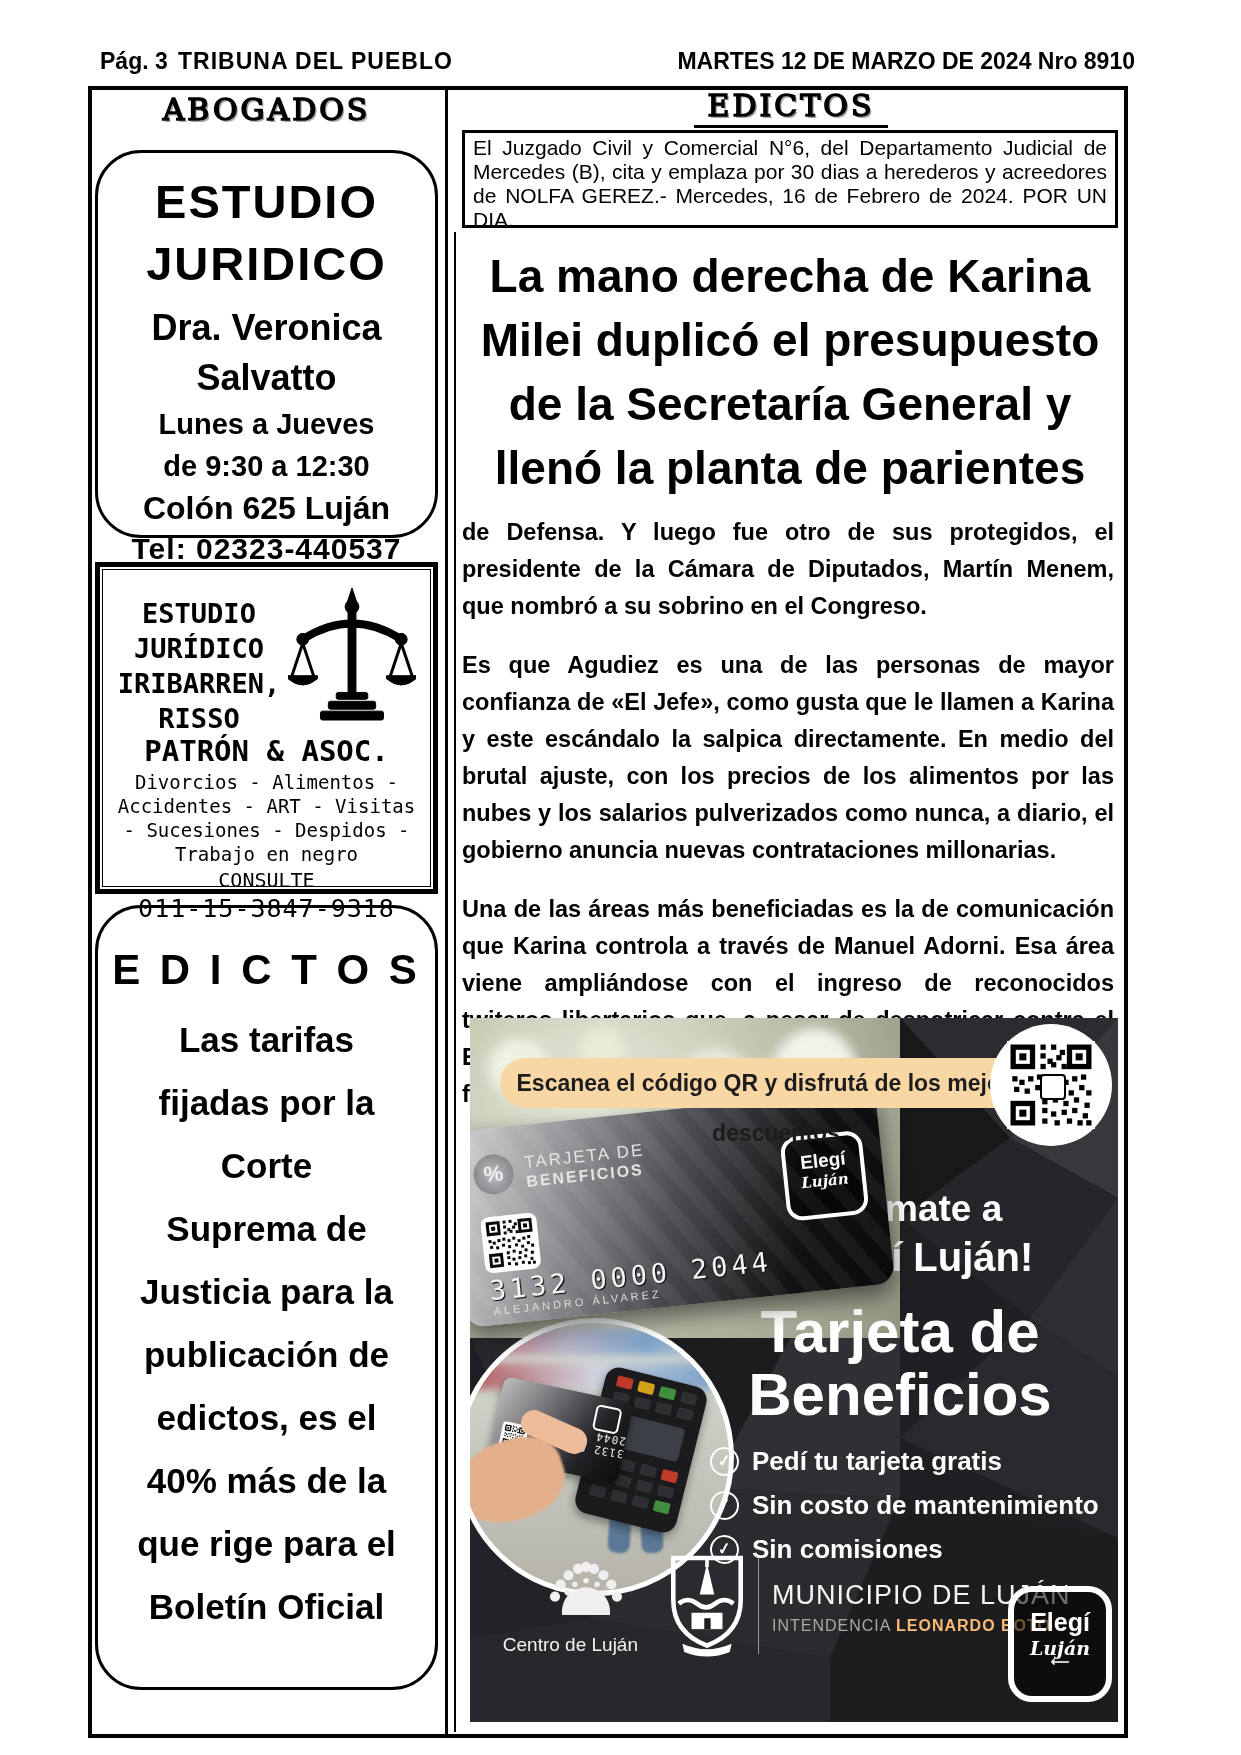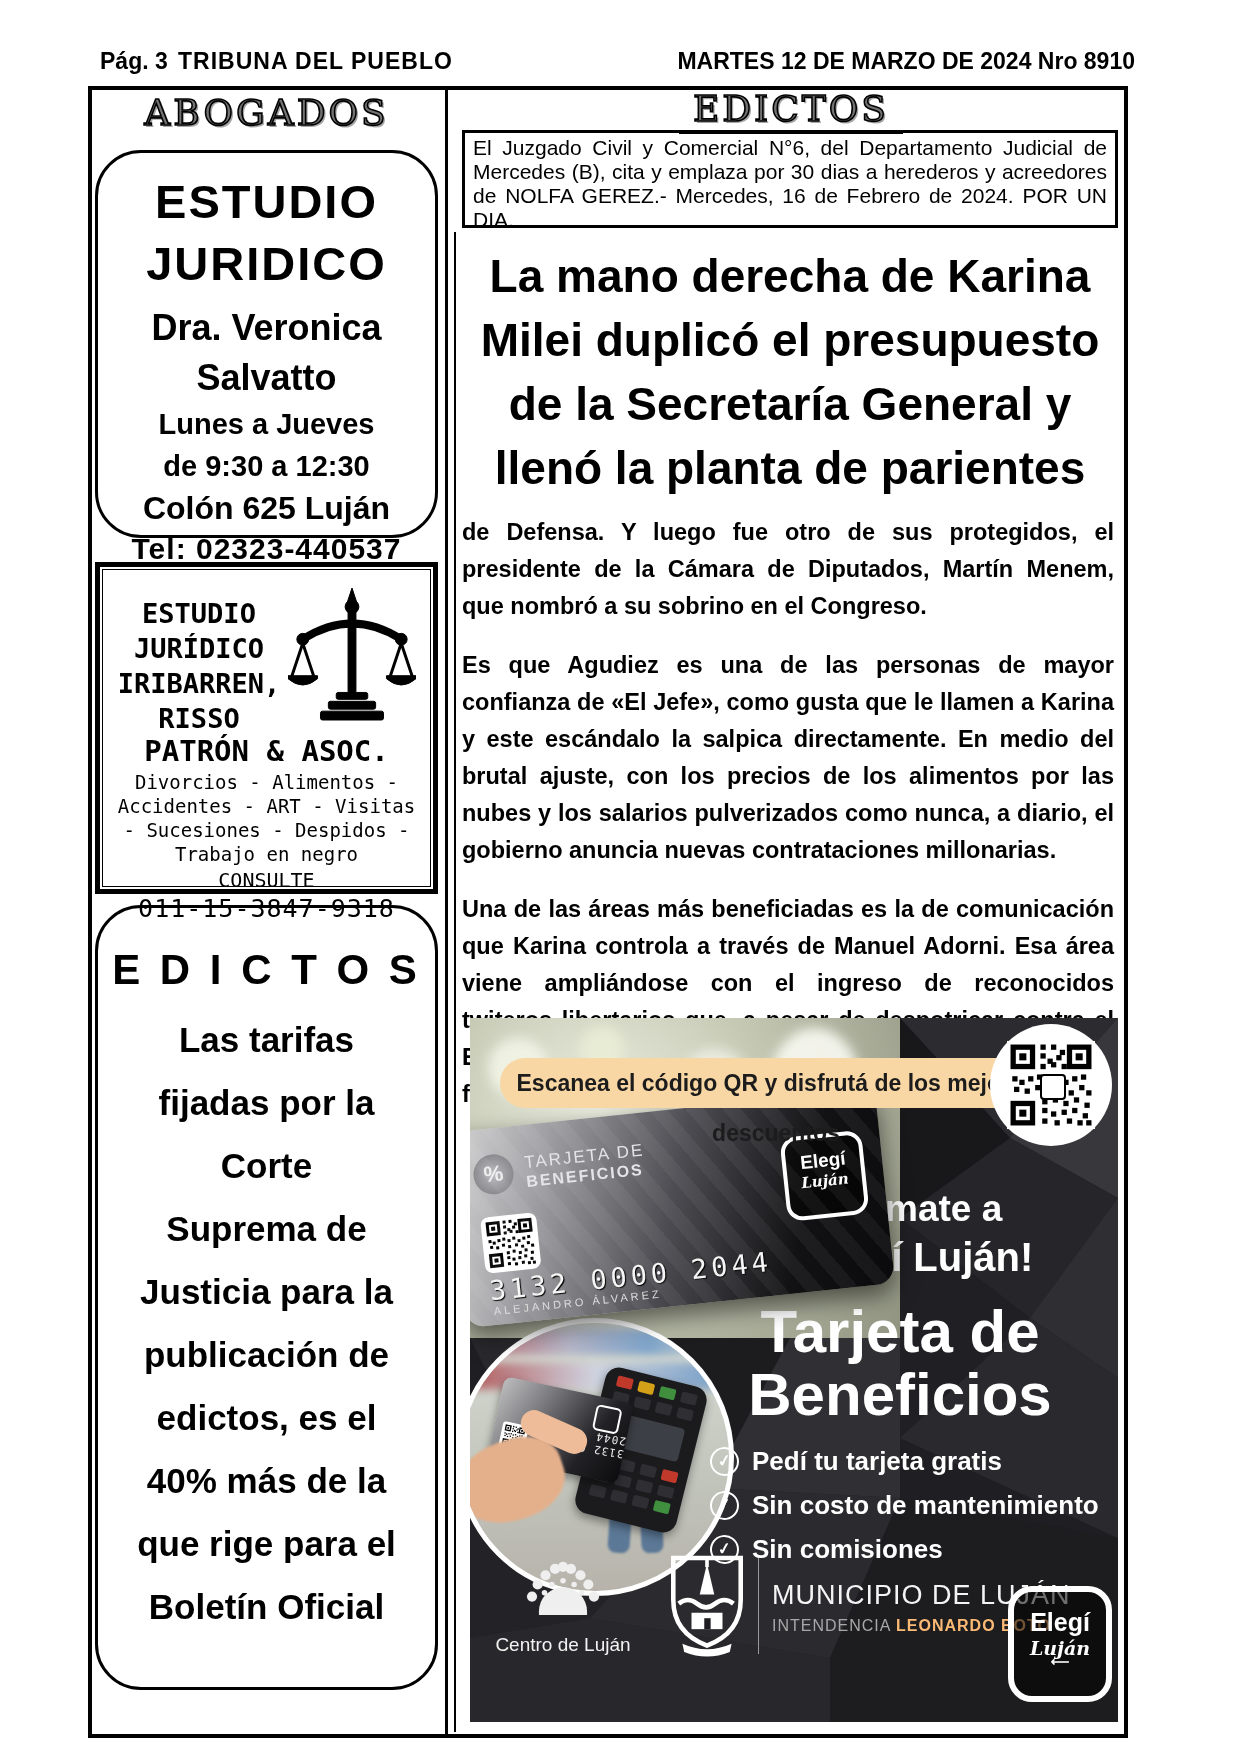--- a/index.html
+++ b/index.html
@@ -12,22 +12,22 @@
   .mast-right{right:0;top:0;}
   .mast-page{left:0;top:0;}
   .mast-paper{left:78px;top:0;letter-spacing:1px;}
 
   
   .mainbox{left:88px;top:86px;width:1040px;height:1652px;border:4px solid #000;box-sizing:border-box;}
   .col-divider{left:445px;top:86px;width:3px;height:1652px;background:#000;}
   .article-rule{left:454px;top:232px;width:2px;height:1500px;background:#000;}
 
   
-  .outlined{font-family:"DejaVu Serif",serif;color:#737373;-webkit-text-stroke:1.6px #000;
-            text-shadow:2px 2px 0 rgba(0,0,0,.35);letter-spacing:3px;font-size:36px;}
+  .outlined{font-family:"DejaVu Serif",serif;color:#000000;-webkit-text-stroke:1.6px #000;
+            text-shadow:2px 2px 0 rgba(0,0,0,.35);letter-spacing:3px;font-size:30px;}
   .abogados-title{left:95px;top:92px;width:343px;text-align:center;}
   .edictos-title{left:458px;top:88px;width:666px;text-align:center;}
   .edictos-title span{display:inline-block;border-bottom:3px solid #000;padding:0 14px 2px;}
 
   
   .ad1{left:95px;top:150px;width:343px;height:388px;border:3px solid #000;border-radius:46px;
        box-sizing:border-box;text-align:center;font-weight:bold;}
   .ad1 .l-big{font-size:47px;letter-spacing:2px;line-height:62px;}
   .ad1 .l-med{font-size:36px;line-height:50px;}
   .ad1 .l-sm{font-size:29px;line-height:42px;}
@@ -122,21 +122,21 @@
        font-size:11px;color:#eee;transform:rotate(178deg);letter-spacing:1px;}
   .photo-card .tinylogo{position:absolute;right:10px;top:8px;width:22px;height:22px;border:2px solid #fff;border-radius:5px;}
   .hand{position:absolute;left:-6px;top:118px;width:110px;height:80px;background:#e4b08c;border-radius:50% 40% 45% 50%;
         transform:rotate(-18deg);filter:blur(1px);}
   .finger{position:absolute;left:58px;top:96px;width:70px;height:26px;background:#eebc98;border-radius:14px;transform:rotate(24deg);}
   .jeans{position:absolute;left:150px;top:120px;width:22px;height:110px;background:#5b7896;border-radius:8px;transform:rotate(4deg);filter:blur(1px);}
   .jeans2{left:178px;transform:rotate(-3deg);}
   .shelfband{position:absolute;left:0;width:100%;height:26px;filter:blur(4px);}
 
   .adfooter{position:absolute;left:0;top:520px;width:100%;height:184px;z-index:3;color:#fff;}
-  .centro{position:absolute;left:18px;top:16px;width:150px;text-align:center;}
+  .centro{position:absolute;left:18px;top:16px;width:150px;text-align:right;}
   .centro svg{width:104px;height:74px;}
   .centro .ctext{font-size:19px;margin-top:2px;color:#f2f2f2;}
   .shield{position:absolute;left:196px;top:8px;width:82px;height:118px;}
   .vline{position:absolute;left:288px;top:20px;width:1px;height:96px;background:#9a9a9a;}
   .muni{position:absolute;left:302px;top:42px;}
   .muni .m1{font-size:27px;letter-spacing:1px;color:#f4f4f4;}
   .muni .m2{font-size:16px;margin-top:6px;color:#a8a8a8;letter-spacing:1px;}
   .muni .m2 b{color:#fdba74;}
   .foot-elegi{position:absolute;left:538px;top:48px;width:92px;height:104px;border-width:6px;border-radius:24px;}
   .foot-elegi .e1{font-size:25px;margin-top:16px;}

